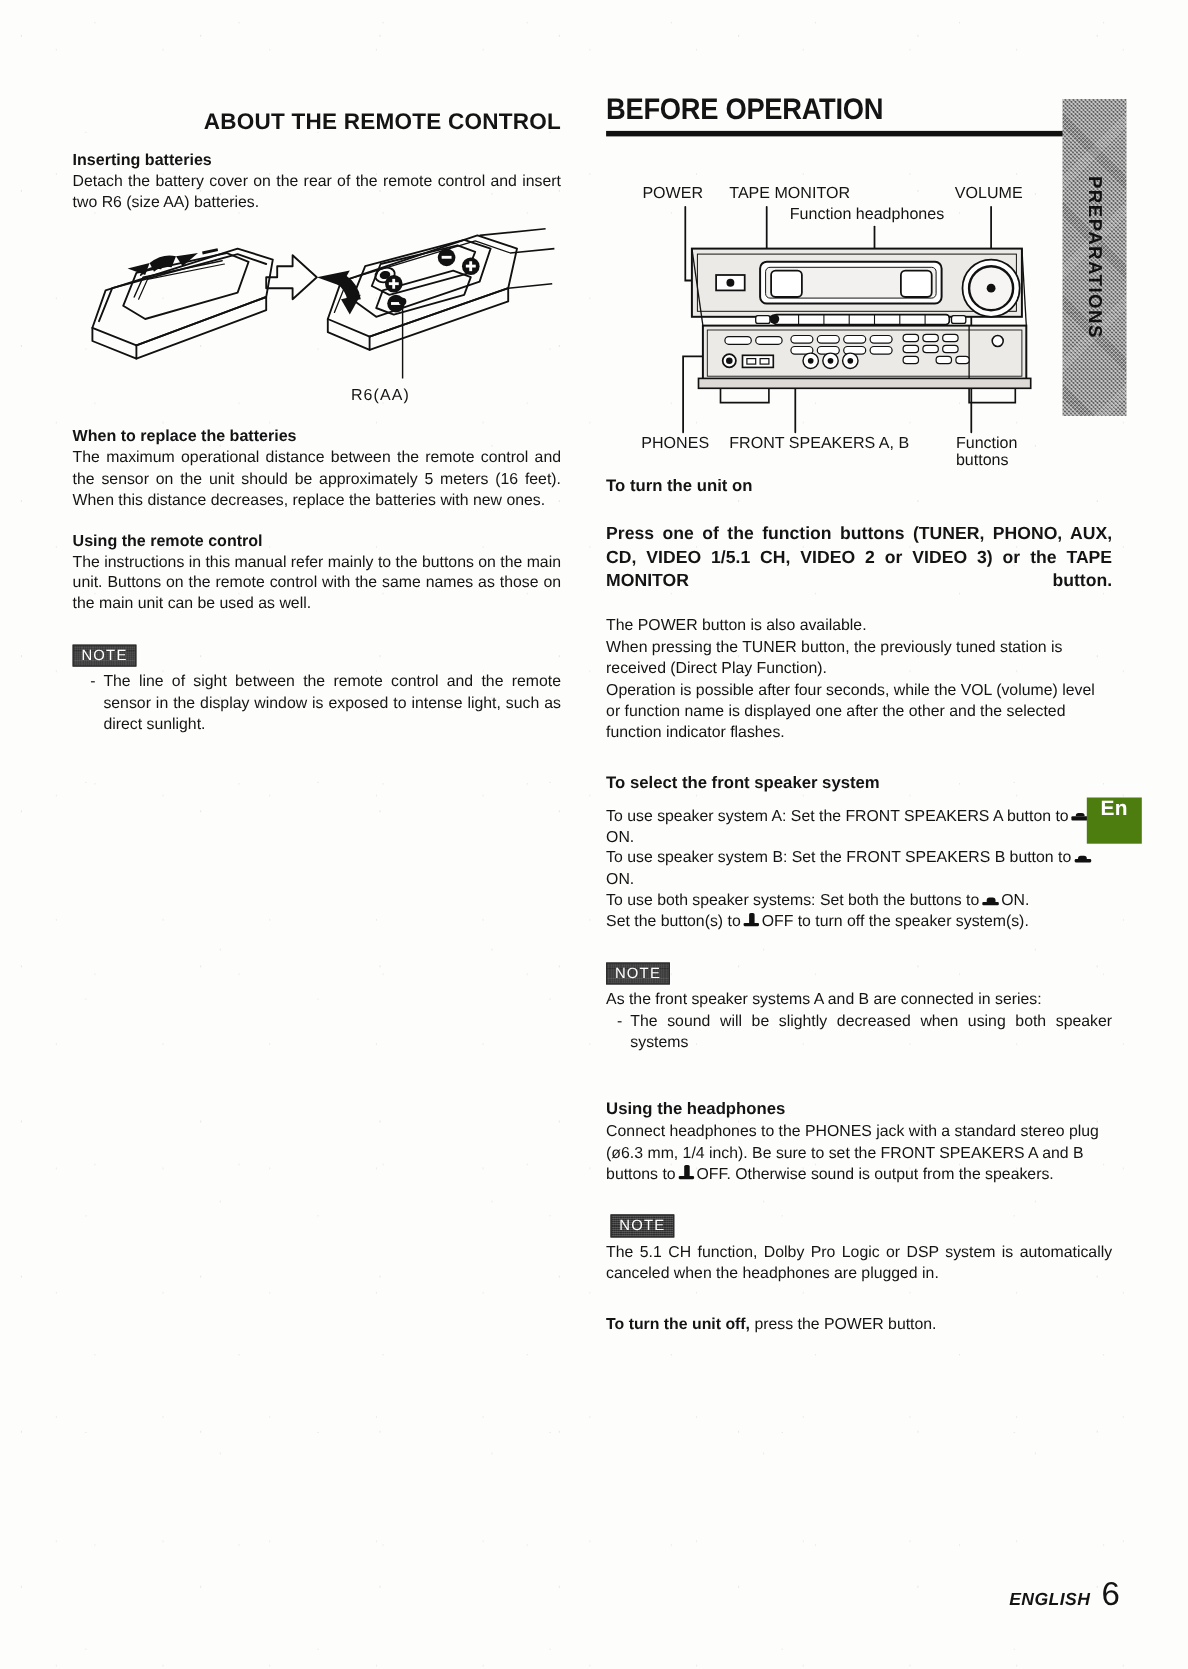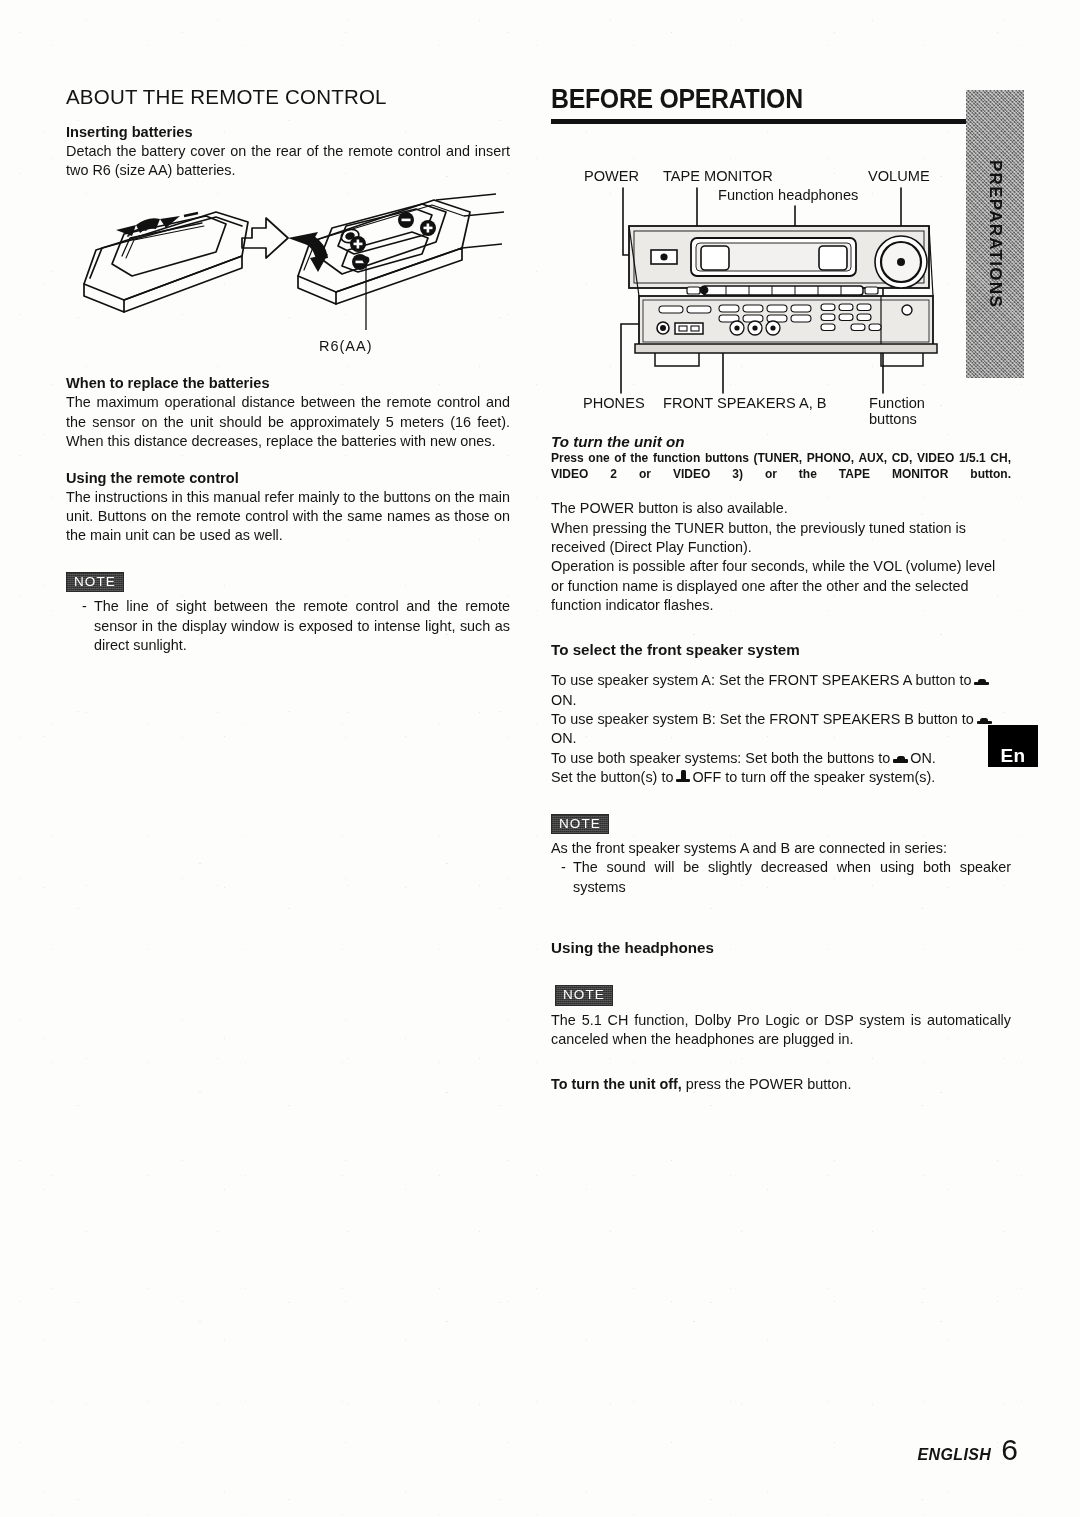--- a/index.html
+++ b/index.html
@@ -25,22 +25,22 @@
       radial-gradient(circle at 24% 88%, #d4d4d4 0.5px, transparent 0.6px),
       radial-gradient(circle at 53% 40%, #dcdcdc 0.5px, transparent 0.6px);
     background-size: 163px 141px, 211px 197px, 131px 173px, 247px 229px, 181px 151px, 97px 113px;
   }
 
   
   .col-left{position:absolute;left:66px;top:86px;width:444px;}
   .col-right{position:absolute;left:551px;top:86px;width:460px;}
 
   h1.sec-title{
-    font-size:20.5px;font-weight:normal;letter-spacing:.2px;
-    margin:0 0 14px 0;line-height:1.1;
+    font-size:20.5px;font-weight:bold;letter-spacing:.2px;
+    margin:14px 0 14px 0;line-height:1.1;text-align:right;
   }
   h1.banner{
     font-size:27px;font-weight:bold;letter-spacing:-.3px;
     margin:0;line-height:1.02;
     font-family:"Liberation Sans", sans-serif;
     transform:scaleX(.92);transform-origin:left center;
   }
   .banner-rule{height:5px;background:#111;margin:5px 0 0 0;width:460px;}
 
   h2.sub{
@@ -49,21 +49,21 @@
   p.body{
     font-size:14.4px;line-height:1.345;margin:0 0 0 0;
     text-align:justify;text-justify:inter-word;
     hyphens:none;
   }
   p.body.nojust{text-align:left;}
   .gap-m{height:17px;}
   .gap-l{height:26px;}
 
   h2.bigbold{
-    font-size:12px;font-weight:bold;line-height:1.33;margin:0;
+    font-size:16px;font-weight:bold;line-height:1.33;margin:0;
     text-align:justify;text-justify:inter-word;
   }
   h2.bigbold::after{content:"";display:inline-block;width:100%;}
 
   
   .note-badge{
     display:inline-block;
     background:#3a3a3a;
     background-image:
       repeating-linear-gradient(0deg, rgba(255,255,255,.16) 0 1px, transparent 1px 2px),
@@ -122,22 +122,22 @@
       repeating-linear-gradient(0deg, rgba(0,0,0,.12) 0 1px, transparent 1px 3px);
   }
   .prep-tab span{
     position:absolute;left:50%;top:50%;
     transform:translate(-50%,-50%) rotate(90deg);
     white-space:nowrap;
     font-size:17px;font-weight:bold;letter-spacing:1.3px;color:#111;
   }
   .en-badge{
     position:absolute;left:988px;top:725px;width:50px;height:42px;
-    background:#000000;color:#fff;
-    display:flex;align-items:flex-end;justify-content:center;
+    background:#4d7c0f;color:#fff;
+    display:flex;align-items:flex-start;justify-content:center;
     font-size:19px;font-weight:bold;letter-spacing:.3px;
   }
 
   
   .footer{
     position:absolute;right:62px;bottom:52px;
     display:flex;align-items:baseline;gap:10px;
   }
   .footer .eng{font-size:16px;font-weight:bold;font-style:italic;letter-spacing:.4px;}
   .footer .pno{font-size:30px;font-weight:400;line-height:1;}
@@ -380,21 +380,21 @@
       <div class="lbl" style="left:167px;top:49px;">Function headphones</div>
       <div class="lbl" style="left:317px;top:30px;">VOLUME</div>
       <div class="lbl" style="left:32px;top:257px;">PHONES</div>
       <div class="lbl" style="left:112px;top:257px;">FRONT SPEAKERS A, B</div>
       <div class="lbl l2" style="left:318px;top:257px;">
         <span>Function</span><br>
         <span>buttons</span>
       </div>
     </div>
 
-    <h2 class="sub" style="font-size:15.2px;margin-bottom:0;font-style:italic;">To turn the unit on</h2>
+    <h2 class="sub" style="font-size:15.2px;margin-bottom:24px;">To turn the unit on</h2>
 
     <h2 class="bigbold">Press one of the function buttons (TUNER, PHONO, AUX, CD, VIDEO 1/5.1 CH, VIDEO 2 or VIDEO 3) or the TAPE MONITOR button.</h2>
 
     <p class="body nojust">The POWER button is also available.</p>
     <p class="body nojust">When pressing the TUNER button, the previously tuned station is received (Direct Play Function).</p>
     <p class="body nojust">Operation is possible after four seconds, while the VOL (volume) level or function name is displayed one after the other and the selected function indicator flashes.</p>
 
     <div class="gap-l"></div>
 
     <h2 class="sub" style="font-size:15.2px;margin-bottom:11px;">To select the front speaker system</h2>
@@ -413,20 +413,21 @@
       <div class="note-badge">NOTE</div>
       <p class="body nojust">As the front speaker systems A and B are connected in series:</p>
       <ul class="dash" style="padding-left:8px;">
         <li>The sound will be slightly decreased when using  both speaker systems</li>
       </ul>
     </div>
 
     <div class="gap-l"></div>
 
     <h2 class="sub" style="font-size:15.2px;margin-top:16px;">Using the headphones</h2>
+    <p class="body nojust"><span>Connect headphones to the PHONES jack with a standard stereo plug (ø6.3 mm, 1/4 inch).  Be sure to set the FRONT SPEAKERS A and B buttons to</span><span class="sym sym-off"></span><span>OFF.  Otherwise sound is output from the speakers.</span></p>
 
     <div class="gap-l"></div>
 
     <div>
       <div class="note-badge" style="margin-left:4px;">NOTE</div>
       <p class="body">The 5.1 CH function, Dolby Pro Logic or DSP system is automatically canceled when the headphones are plugged in.</p>
     </div>
 
     <div class="gap-l"></div>
 

